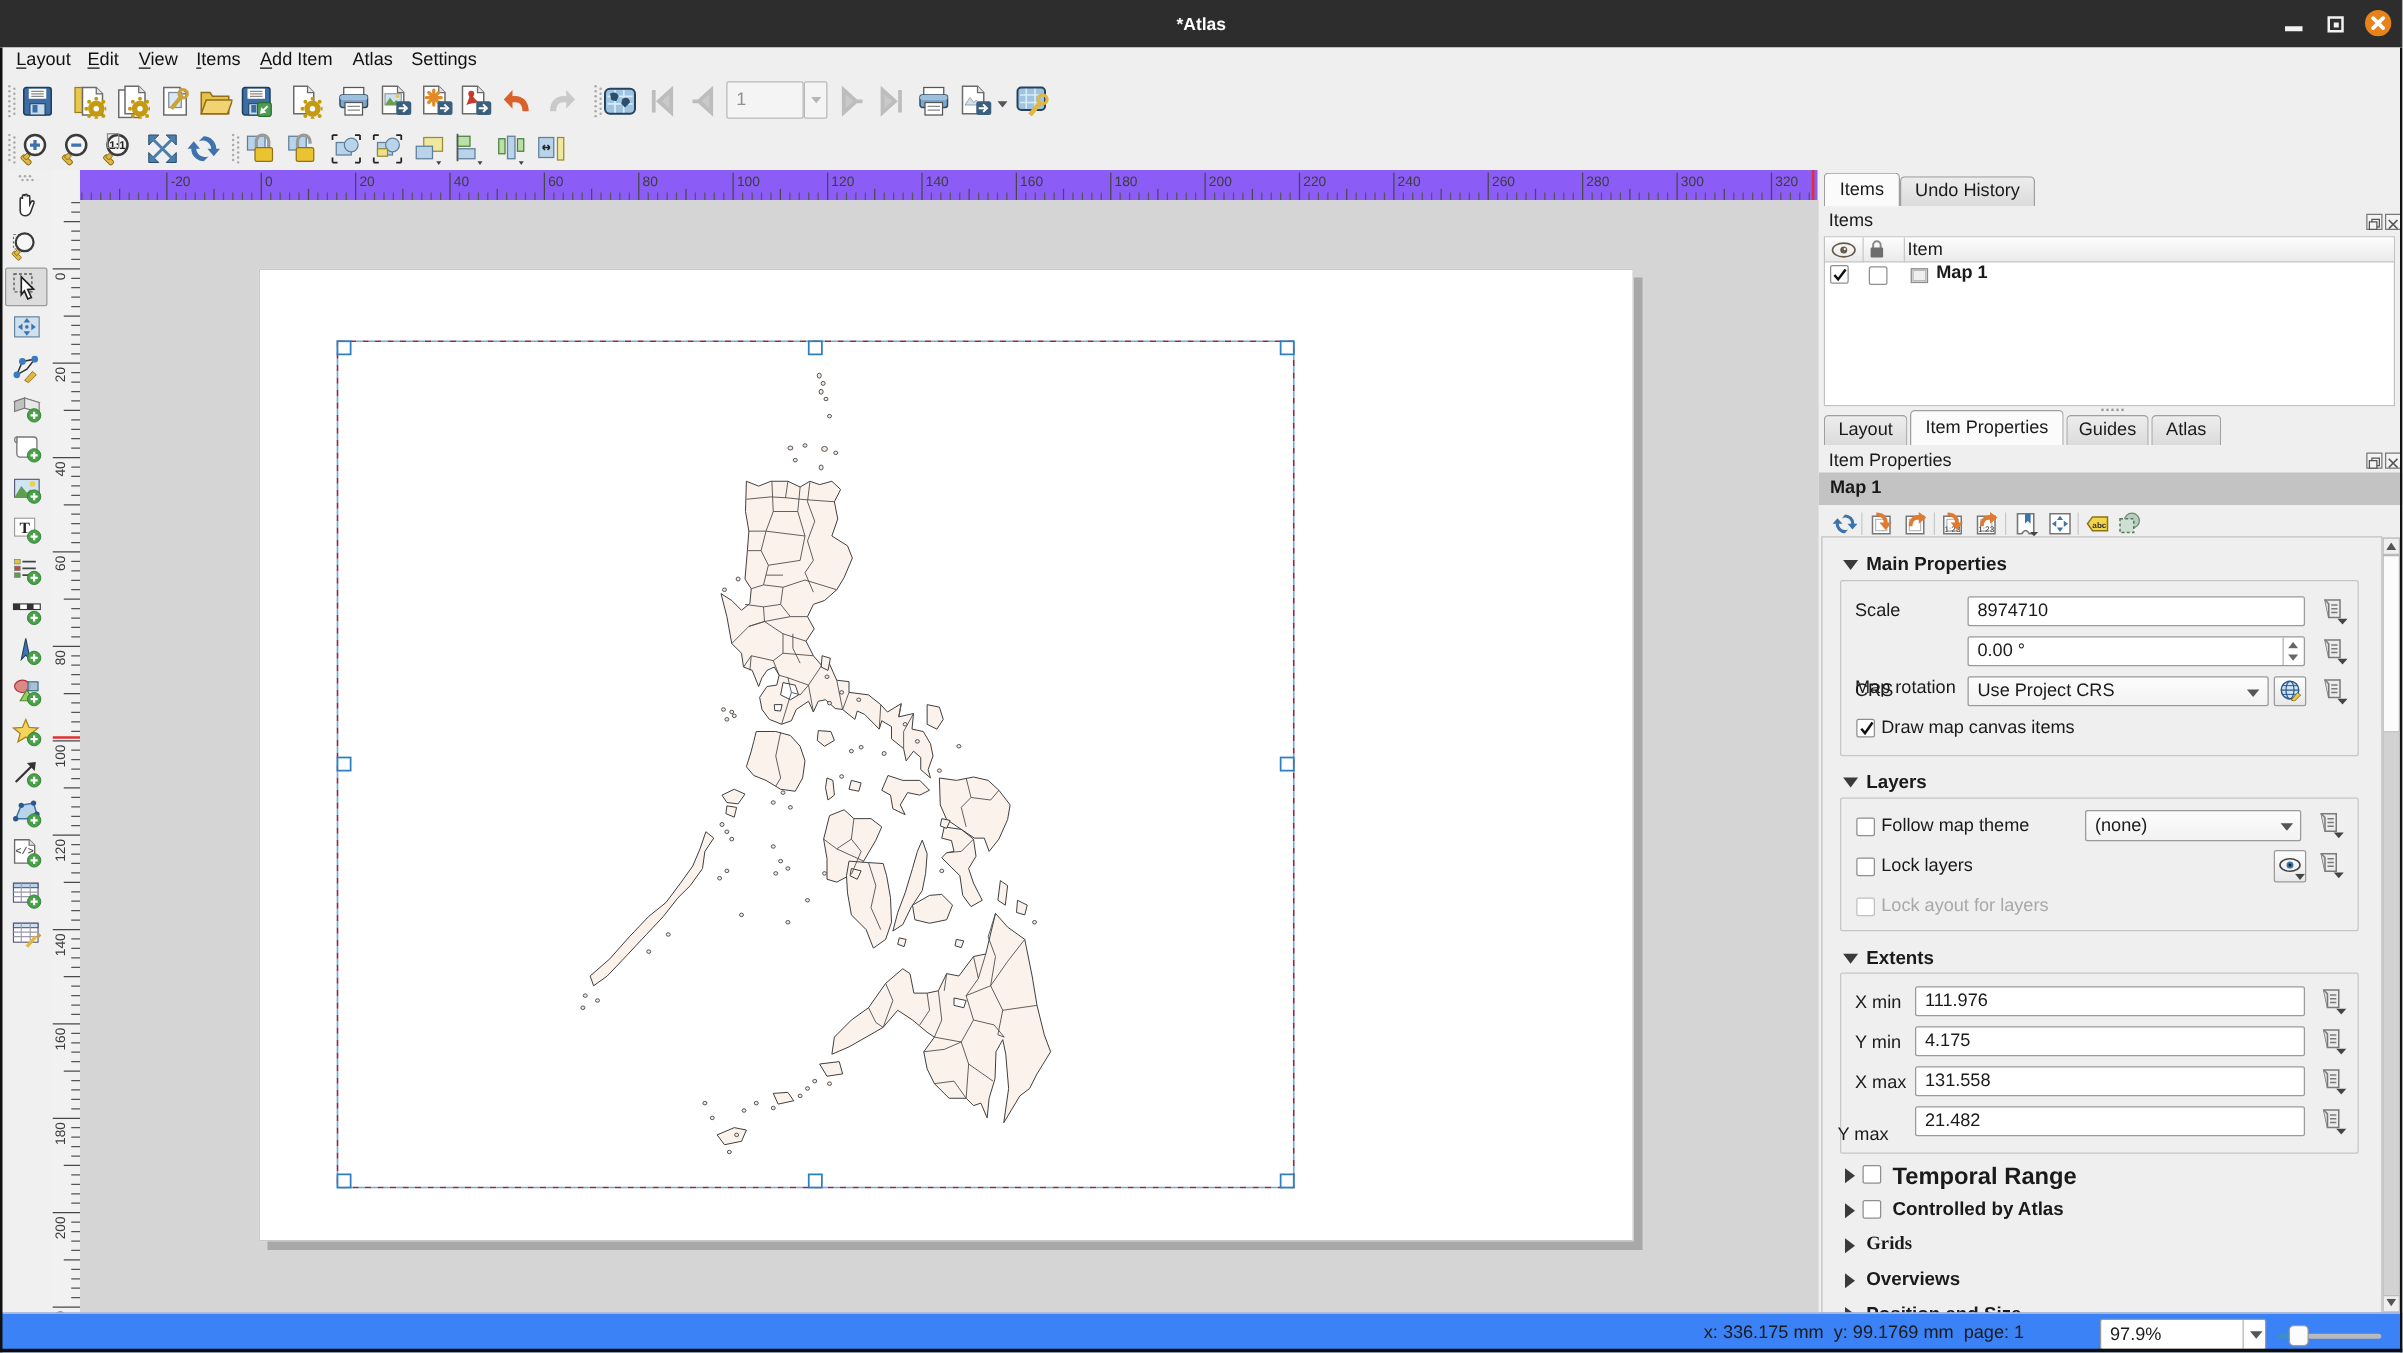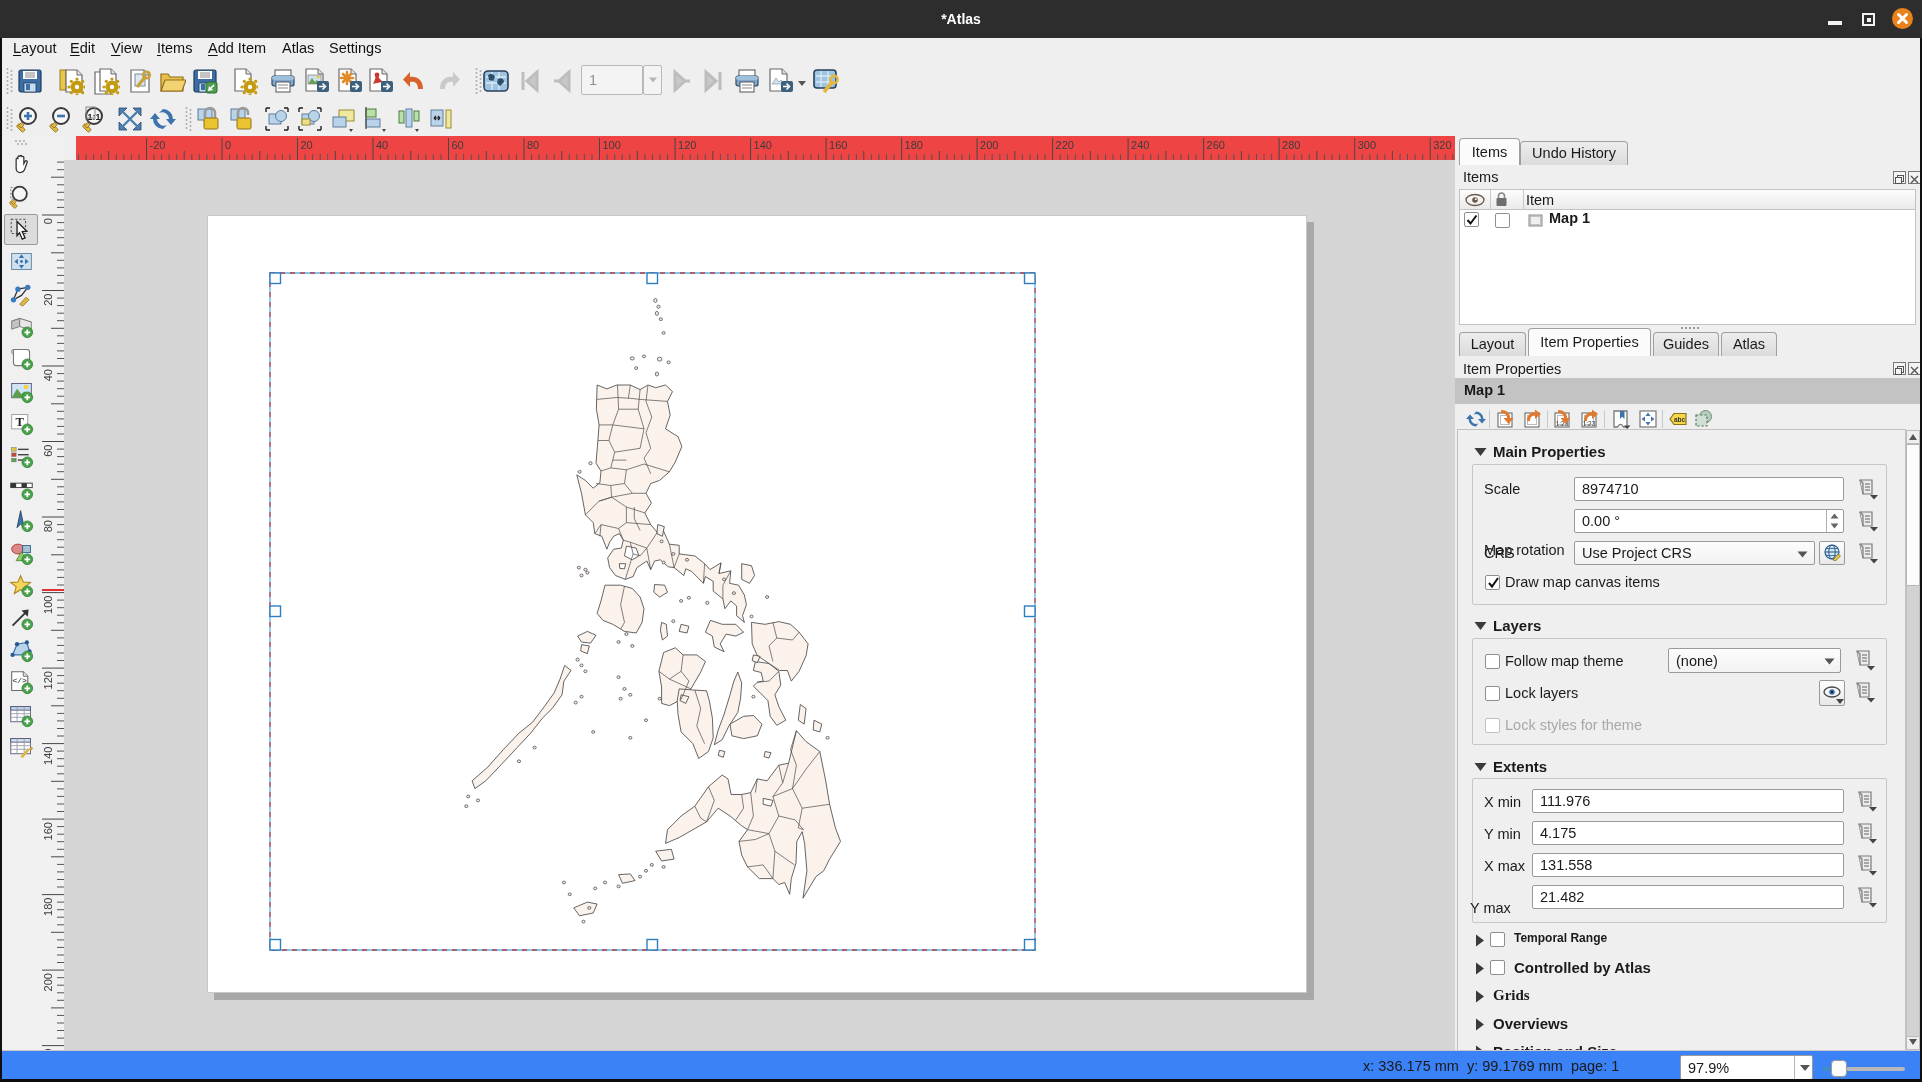--- a/index.html
+++ b/index.html
@@ -7,21 +7,21 @@
 body { font-family:"Liberation Sans", sans-serif; font-size:14px; color:#1a1a1a; background:#efefef; position:relative; }
 .abs { position:absolute; }
 #titlebar { left:0; top:0; width:1922px; height:38px; background:#2d2d2d; }
 #titlebar .title { width:100%; text-align:center; line-height:38px; color:#fff; font-weight:bold; font-size:14px; }
 #menubar { left:0; top:38px; width:1922px; height:22px; background:#efefef; }
 #menubar span { position:absolute; top:2px; font-size:14.5px; color:#111; }
 #menubar u { text-decoration:underline; text-underline-offset:2px; }
 #tb1 { left:0; top:60px; width:1922px; height:42px; background:#efefef; }
 #tb2 { left:0; top:102px; width:1922px; height:34px; background:#efefef; }
 .vsep { position:absolute; width:1px; background:#c9c9c9; }
-#hruler { left:76px; top:136px; width:1391px; height:24px; background:#ef4444; }
+#hruler { left:63px; top:136px; width:1391px; height:24px; background:#8b5cf6; }
 #vruler { left:42px; top:160px; width:22px; height:890px; background:#f1f1f1; }
 #rcorner { left:42px; top:136px; width:22px; height:24px; background:#f1f1f1; }
 #lefttools { left:0; top:136px; width:42px; height:914px; background:#f0f0f0; }
 #canvas { left:64px; top:160px; width:1391px; height:890px; background:#d5d5d5; overflow:hidden; }
 #rpanel { left:1455px; top:136px; width:467px; height:914px; background:#efefef; }
 .tab { position:absolute; border:1px solid #9f9f9f; border-bottom:none; border-radius:4px 4px 0 0; background:linear-gradient(#ededed,#dbdbdb); text-align:center; font-size:14.5px; color:#1a1a1a; }
 .tab.active { background:#fbfbfb; }
 .wbtn { position:absolute; width:13px; height:13px; border:1px solid #777; background:#f4f4f4; }
 .lbl { position:absolute; font-size:14.5px; color:#1a1a1a; white-space:nowrap; }
 .bold { font-weight:bold; }
@@ -1246,21 +1246,21 @@
       <path d="M5 2 L17 2 L17 16 L8 16 Z" fill="#ececec" stroke="#7a7a7a" stroke-width="1.2"></path>
 <path d="M5 2 L8 5 L8 16" fill="#d8d8d8" stroke="#7a7a7a" stroke-width="1.2"></path>
 <g stroke="#7a7a7a" stroke-width="1.2">
         <line x1="10" y1="6" x2="15" y2="6"></line>
         <line x1="10" y1="9" x2="15" y2="9"></line>
         <line x1="10" y1="12" x2="15" y2="12"></line>
       </g>
 <path d="M15 17 L23 17 L19 21.5 Z" fill="#444"></path>
     </svg>
     <div class="cb" style="left:30px;top:582px;border-color:#c0c0c0;"></div>
-    <div class="lbl" style="left:50px;top:581px;color:#a8a8a8;">Lock styles for theme</div>
+    <div class="lbl" style="left:50px;top:581px;color:#a8a8a8;">Lock ayout for layers</div>
     <svg class="icon" style="left:19px;top:626px" width="13" height="10" viewBox="0 0 13 10">
       <path d="M0.5 1 L12.5 1 L6.5 9 Z" fill="#3a3a3a"></path>
     </svg>
     <div class="lbl bold" style="left:38px;top:622px;font-size:15px;">Extents</div>
     <div class="groupframe" style="left:17px;top:642px;width:415px;height:145px;"></div>
     <div class="lbl" style="left:29px;top:658px;">X min</div>
     <div class="input" style="left:77px;top:653px;width:312px;height:24px;">111.976</div>
     <svg class="icon" style="left:399px;top:654px" width="25" height="22" viewBox="0 0 25 22">
       <path d="M5 2 L17 2 L17 16 L8 16 Z" fill="#ececec" stroke="#7a7a7a" stroke-width="1.2"></path>
 <path d="M5 2 L8 5 L8 16" fill="#d8d8d8" stroke="#7a7a7a" stroke-width="1.2"></path>
@@ -1304,21 +1304,21 @@
         <line x1="10" y1="6" x2="15" y2="6"></line>
         <line x1="10" y1="9" x2="15" y2="9"></line>
         <line x1="10" y1="12" x2="15" y2="12"></line>
       </g>
 <path d="M15 17 L23 17 L19 21.5 Z" fill="#444"></path>
     </svg>
     <svg class="icon" style="left:20px;top:798px" width="10" height="13" viewBox="0 0 10 13">
       <path d="M1 0.5 L9 6.5 L1 12.5 Z" fill="#3a3a3a"></path>
     </svg>
     <div class="cb" style="left:35px;top:796px;"></div>
-    <div class="lbl bold" style="left:59px;top:795px;font-size:12px;">Temporal Range</div>
+    <div class="lbl bold" style="left:59px;top:795px;font-size:19px;">Temporal Range</div>
     <svg class="icon" style="left:20px;top:826px" width="10" height="13" viewBox="0 0 10 13">
       <path d="M1 0.5 L9 6.5 L1 12.5 Z" fill="#3a3a3a"></path>
     </svg>
     <div class="cb" style="left:35px;top:824px;"></div>
     <div class="lbl bold" style="left:59px;top:823px;font-size:15px;">Controlled by Atlas</div>
     <svg class="icon" style="left:20px;top:854px" width="10" height="13" viewBox="0 0 10 13">
       <path d="M1 0.5 L9 6.5 L1 12.5 Z" fill="#3a3a3a"></path>
     </svg>
     <div class="lbl bold" style="left:38px;top:851px;font-size:15px;font-family:Liberation Serif, serif;">Grids</div>
     <svg class="icon" style="left:20px;top:882px" width="10" height="13" viewBox="0 0 10 13">

